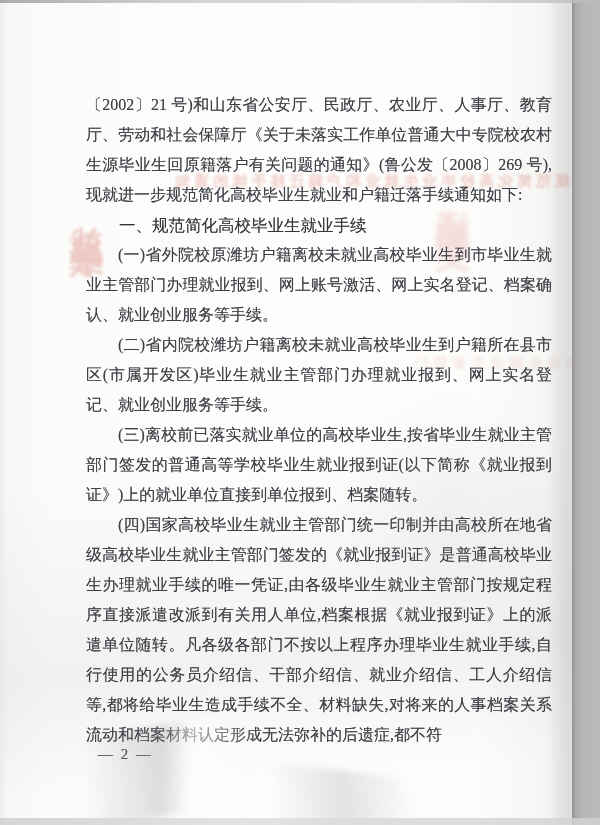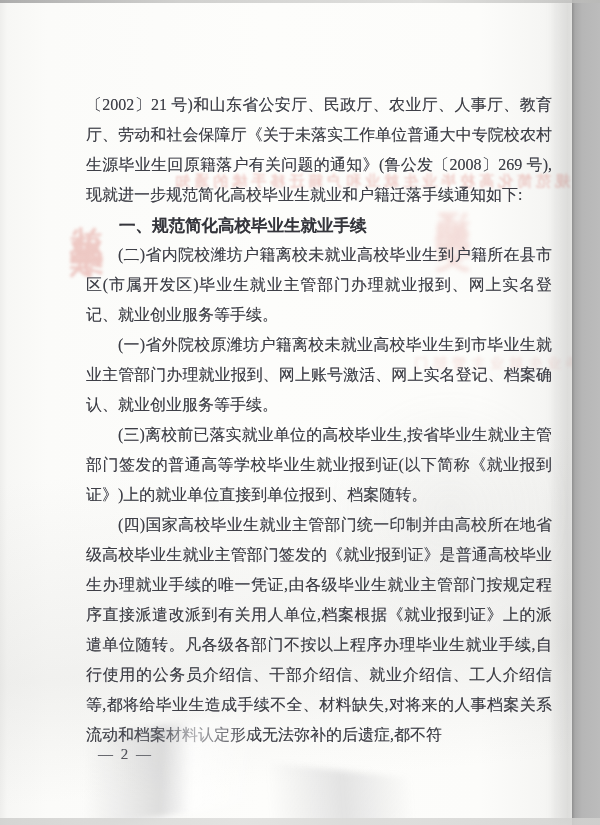--- a/index.html
+++ b/index.html
@@ -71,21 +71,21 @@
     left: 86px; top: 90px;
     width: 466px;
     color: #3e3f47;
     font-size: 16px;
     line-height: 30px;
     text-align: justify;
     text-shadow: 0 0 0.5px rgba(62,63,71,0.55);
   }
   .doc p { margin: 0; text-indent: 2em; }
   .doc p.flush { text-indent: 0; }
-  .doc p.heading { font-weight: bold; color: #34353b; font-family: "Liberation Sans", "DejaVu Sans", sans-serif; font-size: 16.5px; }
+  .doc p.heading { font-weight: normal; color: #34353b; font-family: "Liberation Sans", "DejaVu Sans", sans-serif; font-size: 16.5px; }
   .page-number {
     position: absolute;
     left: 98px; top: 746px;
     color: #4a4b53;
     font-size: 15px;
     letter-spacing: 2px;
     text-shadow: 0 0 0.5px rgba(62,63,71,0.5);
   }
   
   .bleed {
@@ -137,22 +137,22 @@
 <div class="scan">
 
   <div class="bleed bleed-top">规范简化高校毕业生就业和户籍迁移手续的通知</div>
   <div class="bleed bleed-left">就业手续</div>
   <div class="bleed bleed-right">通知发文</div>
   <div class="bleed bleed-mid">毕业生就业主管部门</div>
 
   <div class="doc">
     <p class="flush">〔2002〕21 号)和山东省公安厅、民政厅、农业厅、人事厅、教育厅、劳动和社会保障厅《关于未落实工作单位普通大中专院校农村生源毕业生回原籍落户有关问题的通知》(鲁公发〔2008〕269 号),现就进一步规范简化高校毕业生就业和户籍迁落手续通知如下:</p>
     <p class="heading">一、规范简化高校毕业生就业手续</p>
+    <p>(一)省外院校原潍坊户籍离校未就业高校毕业生到市毕业生就业主管部门办理就业报到、网上账号激活、网上实名登记、档案确认、就业创业服务等手续。</p>
     <p>(二)省内院校潍坊户籍离校未就业高校毕业生到户籍所在县市区(市属开发区)毕业生就业主管部门办理就业报到、网上实名登记、就业创业服务等手续。</p>
-    <p>(一)省外院校原潍坊户籍离校未就业高校毕业生到市毕业生就业主管部门办理就业报到、网上账号激活、网上实名登记、档案确认、就业创业服务等手续。</p>
     <p>(三)离校前已落实就业单位的高校毕业生,按省毕业生就业主管部门签发的普通高等学校毕业生就业报到证(以下简称《就业报到证》)上的就业单位直接到单位报到、档案随转。</p>
     <p>(四)国家高校毕业生就业主管部门统一印制并由高校所在地省级高校毕业生就业主管部门签发的《就业报到证》是普通高校毕业生办理就业手续的唯一凭证,由各级毕业生就业主管部门按规定程序直接派遣改派到有关用人单位,档案根据《就业报到证》上的派遣单位随转。凡各级各部门不按以上程序办理毕业生就业手续,自行使用的公务员介绍信、干部介绍信、就业介绍信、工人介绍信等,都将给毕业生造成手续不全、材料缺失,对将来的人事档案关系流动和档案材料认定形成无法弥补的后遗症,都不符</p>
   </div>
 
   <div class="page-number">— 2 —</div>
 
   <div class="crease crease-3"></div>
   <div class="crease crease-1"></div>
   <div class="crease crease-2"></div>
   <div class="fold-right"></div>

